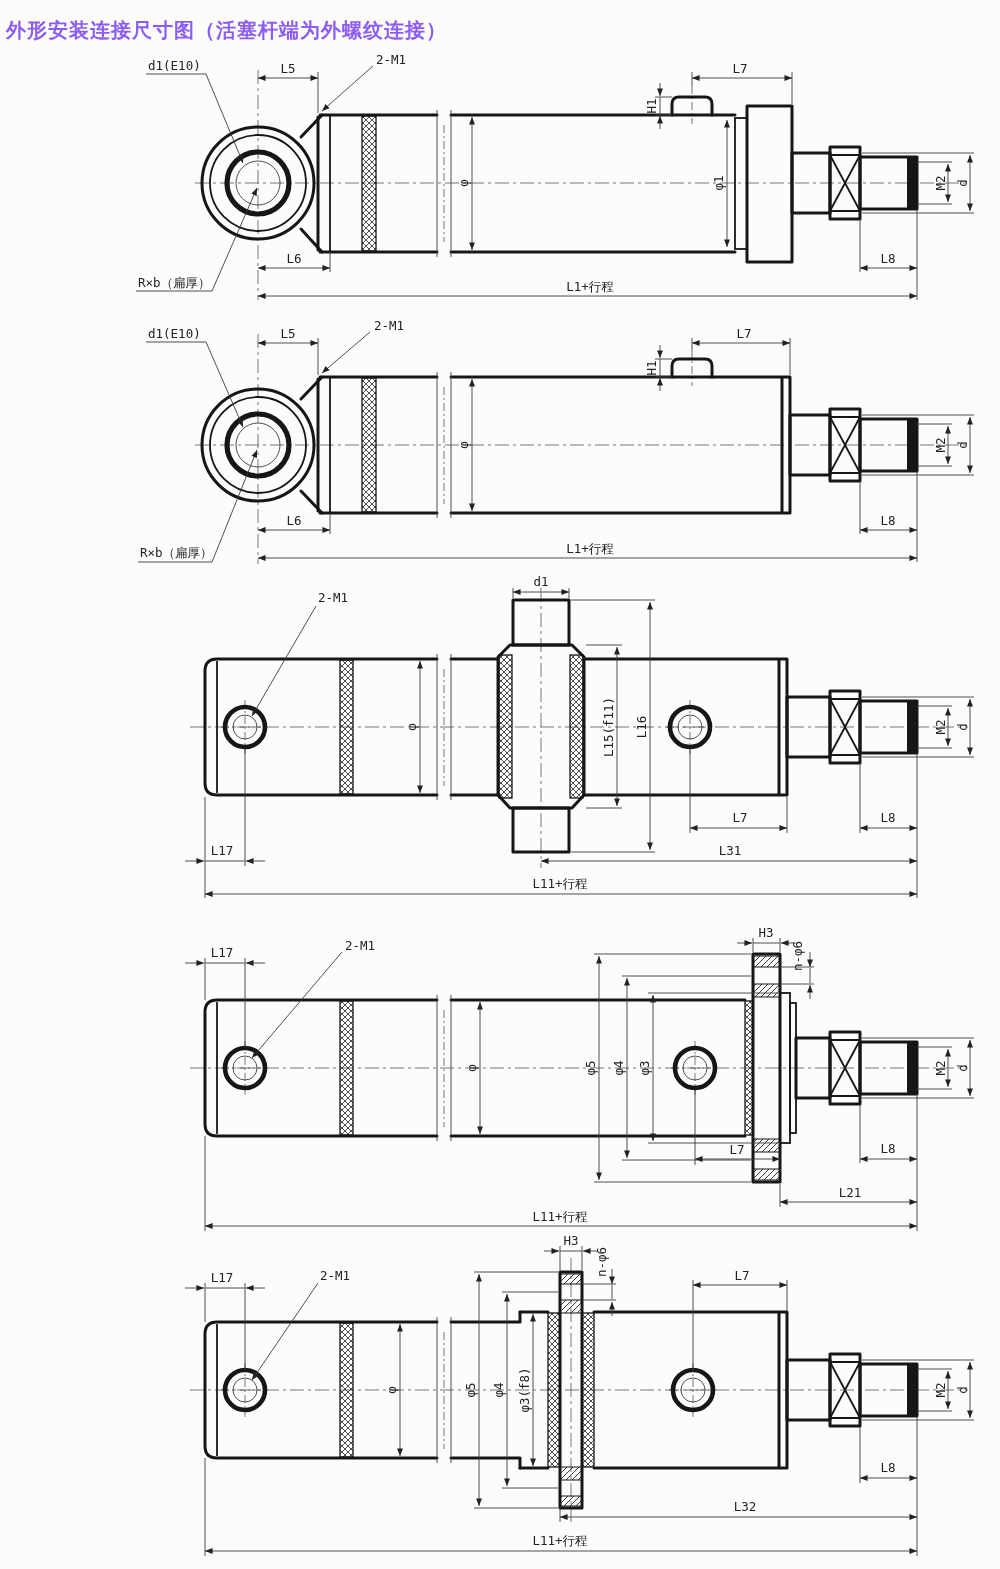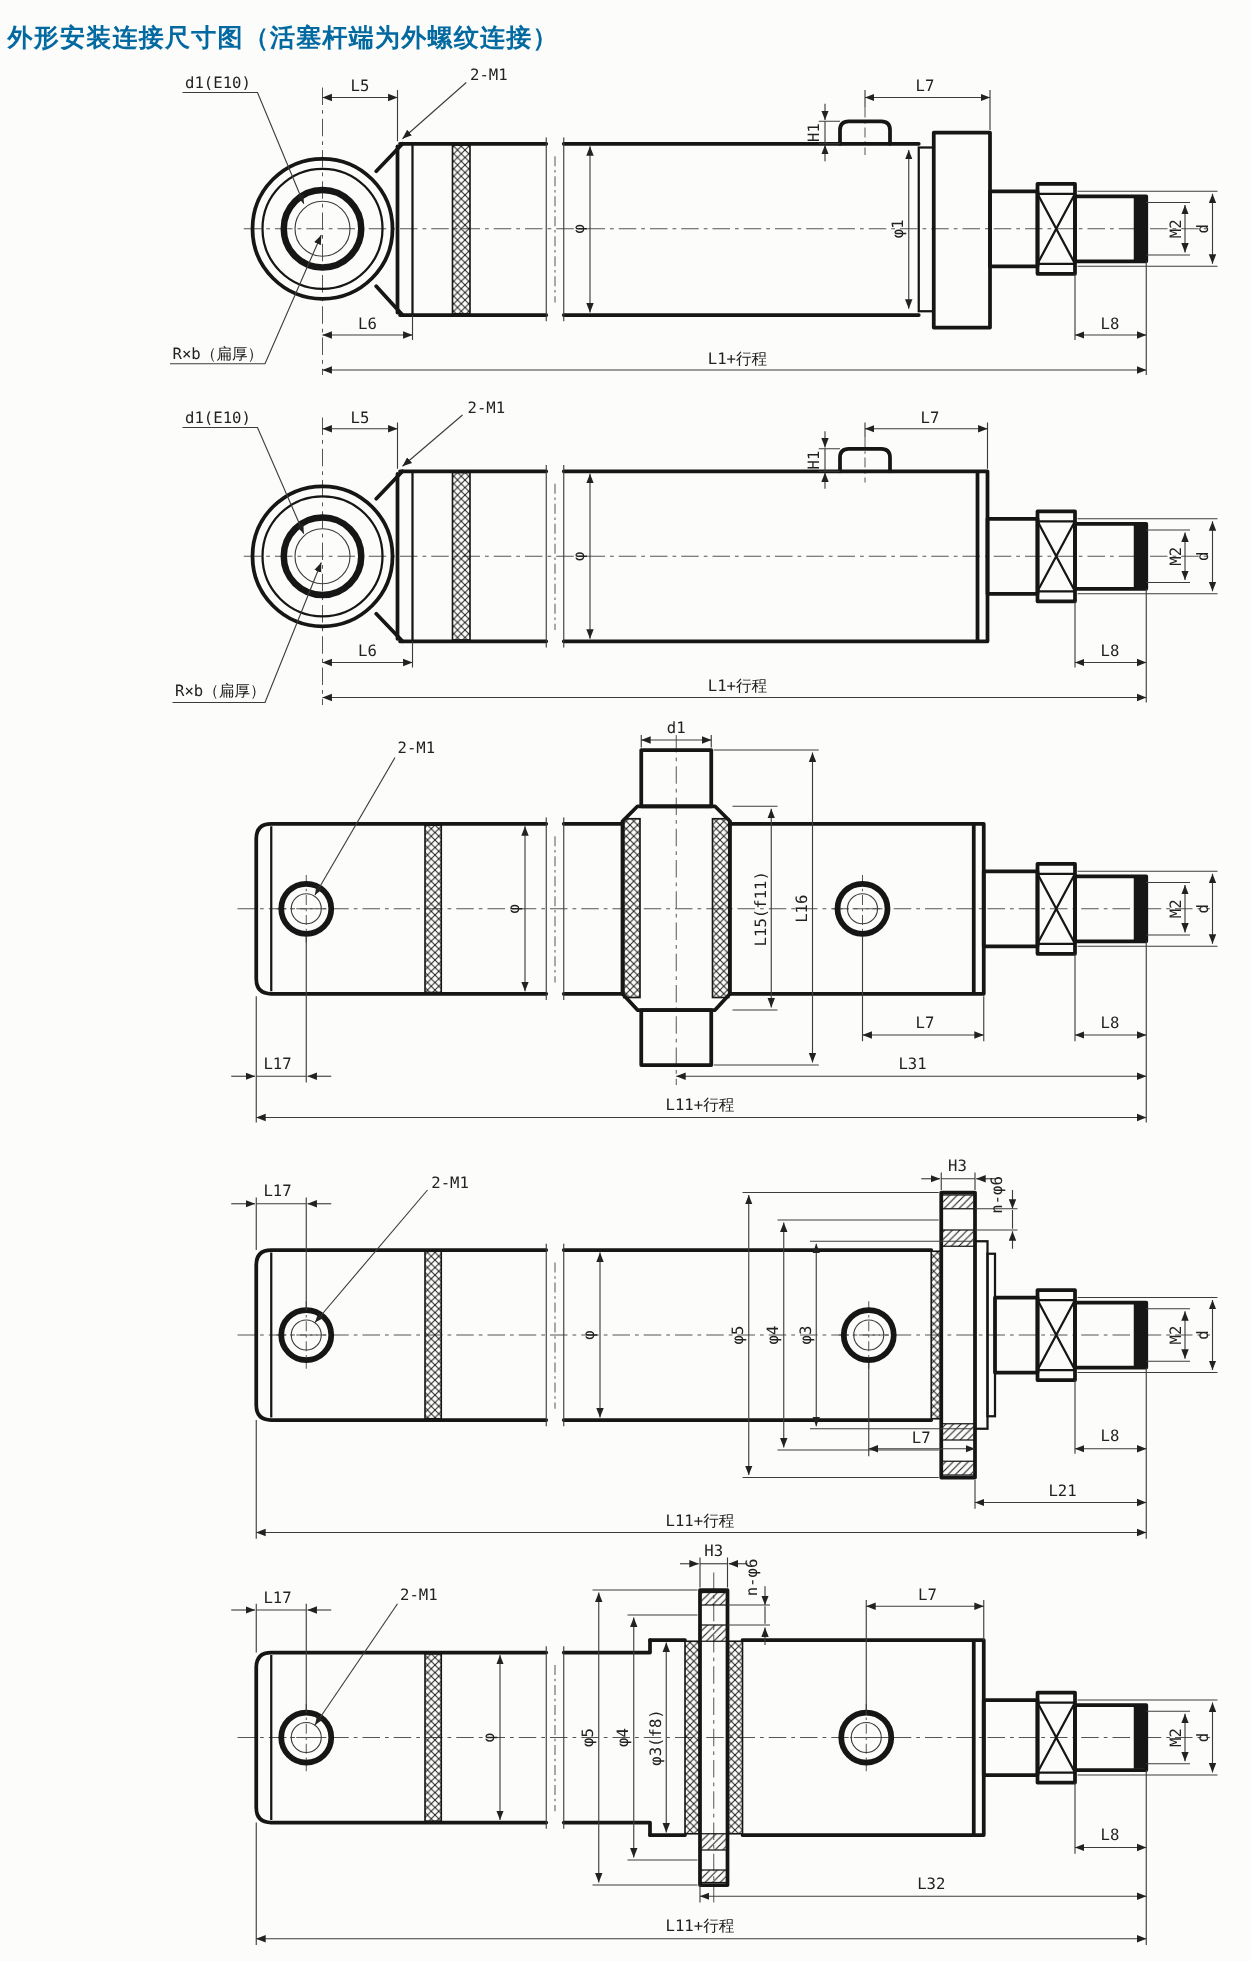--- a/index.html
+++ b/index.html
@@ -1,18 +1,18 @@
 <!DOCTYPE html>
 <html><head>
 <meta charset="utf-8">
 <style>
   html,body{margin:0;padding:0;background:#e8e8e6;}
   #page{position:relative;width:1000px;height:1569px;background:#fcfcfa;margin:0 auto;
         font-family:"Liberation Sans",sans-serif;overflow:hidden;}
-  #title{position:absolute;left:6px;top:4px;font-size:20px;font-weight:700;color:#0369a1;
+  #title{position:absolute;left:6px;top:4px;font-size:20px;font-weight:700;color:#8b5cf6;
          letter-spacing:1px;font-family:Liberation Sans, sans-serif;}
   svg{position:absolute;left:0;top:0;}
   svg text{font-family:"DejaVu Sans Mono","Liberation Mono",monospace;font-size:12.5px;fill:#222;}
   .s3{stroke:#161616;stroke-width:3;fill:none;stroke-linecap:round;stroke-linejoin:round}
   .s4{stroke:#161616;stroke-width:4.6;fill:none}
   .s5{stroke:#161616;stroke-width:5.2;fill:none}
   .s2{stroke:#161616;stroke-width:1.8;fill:none}
   .th{stroke:#3c3c3c;stroke-width:0.9;fill:none}
   .cl{stroke:#555;stroke-width:0.8;fill:none;stroke-dasharray:14 4 3 4}
   .cls{stroke:#555;stroke-width:0.8;fill:none;stroke-dasharray:8 3 2 3}

